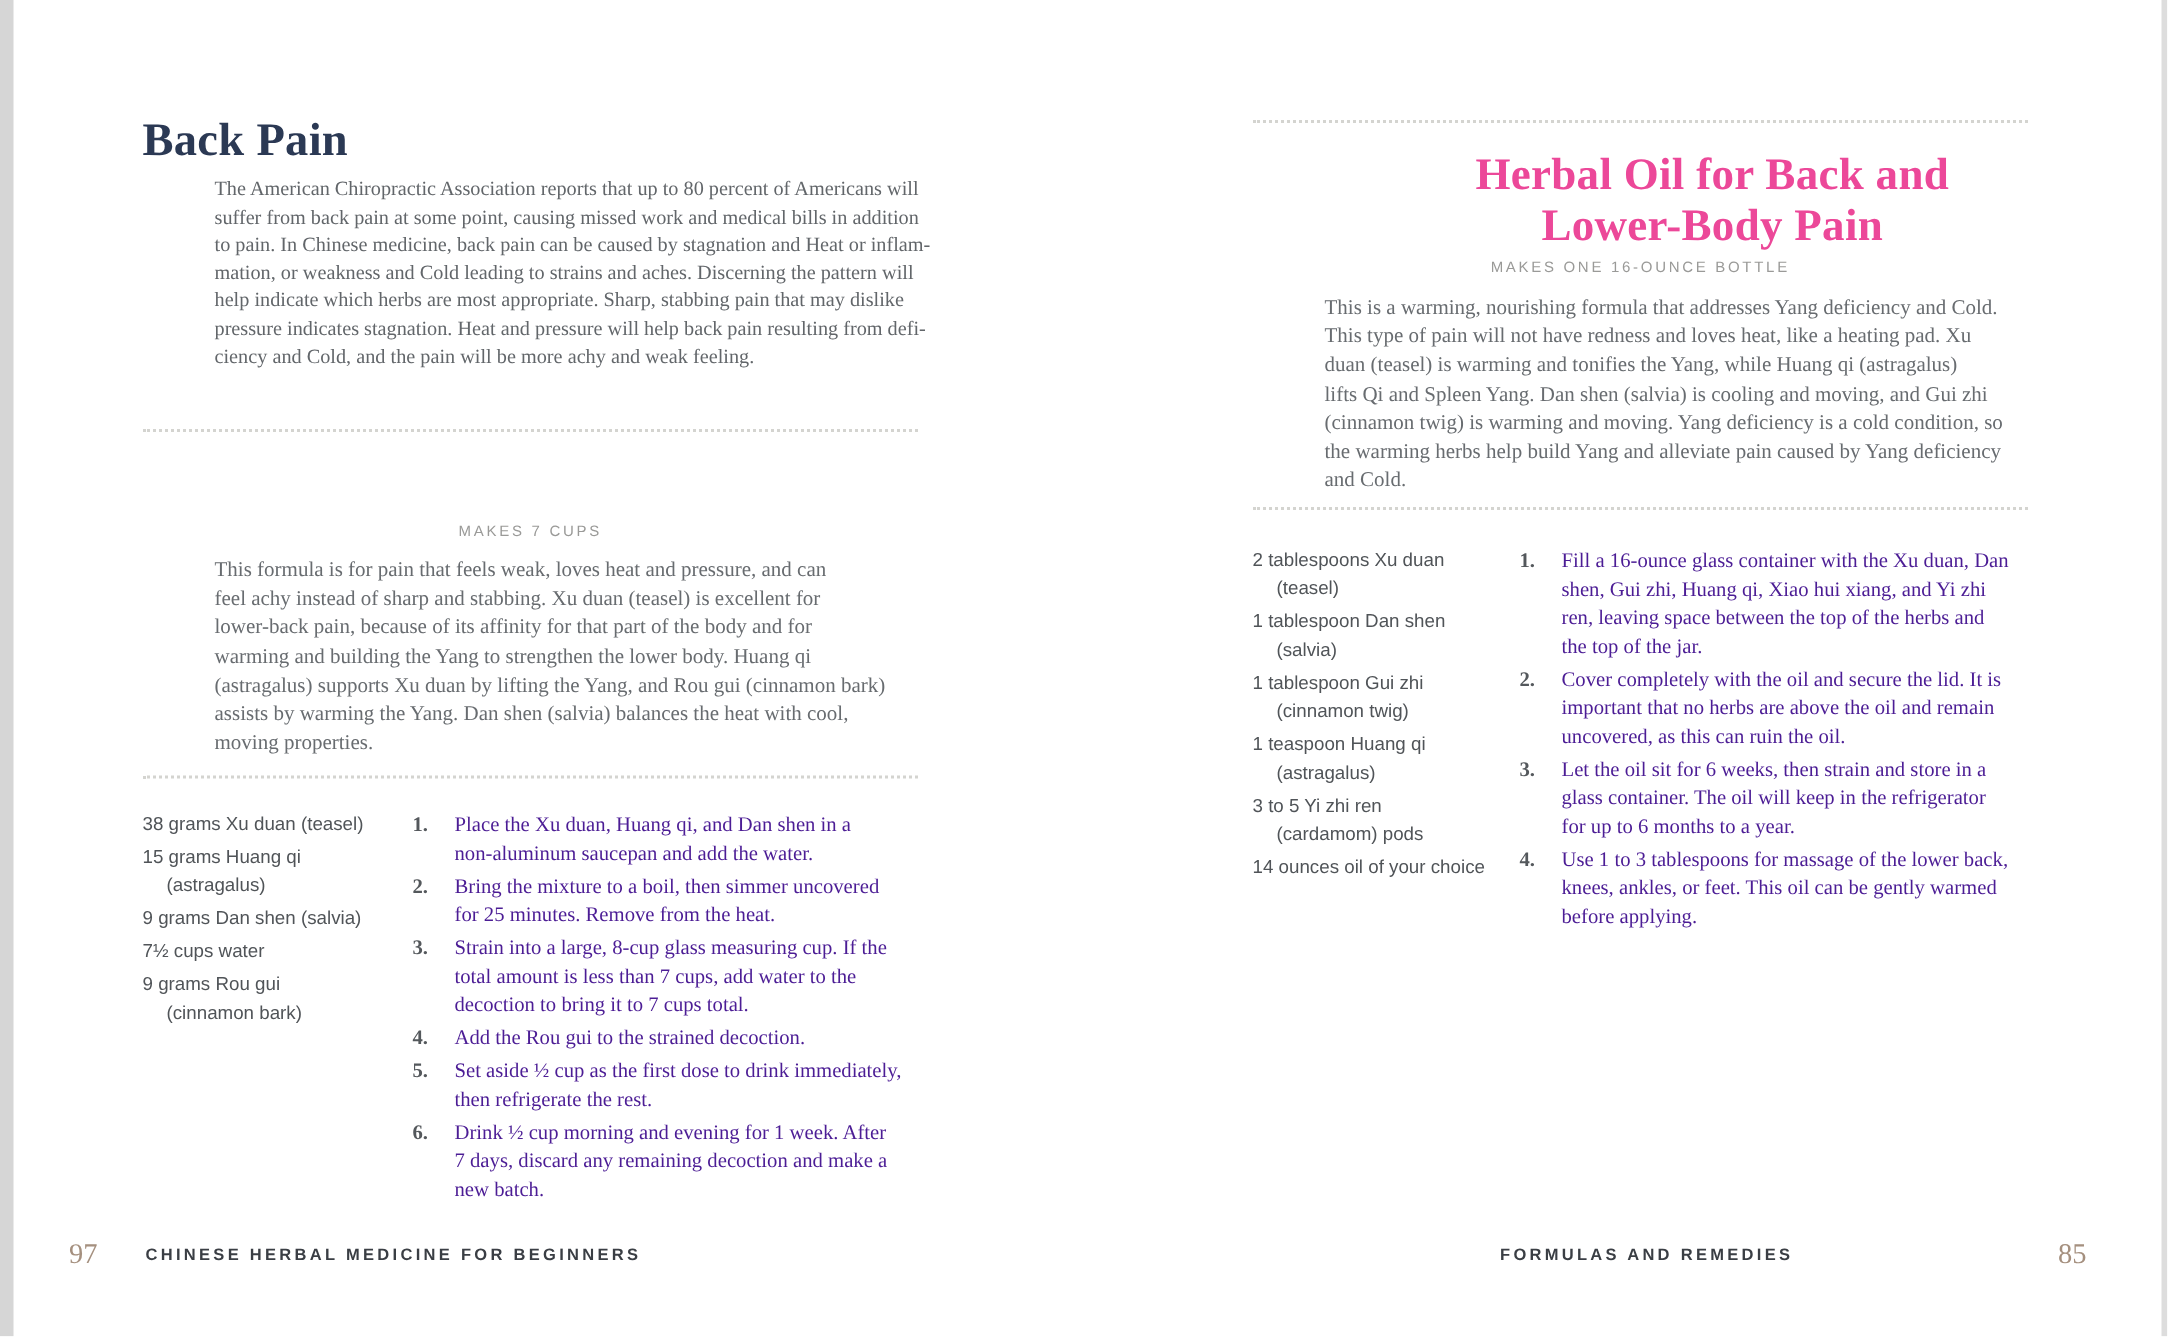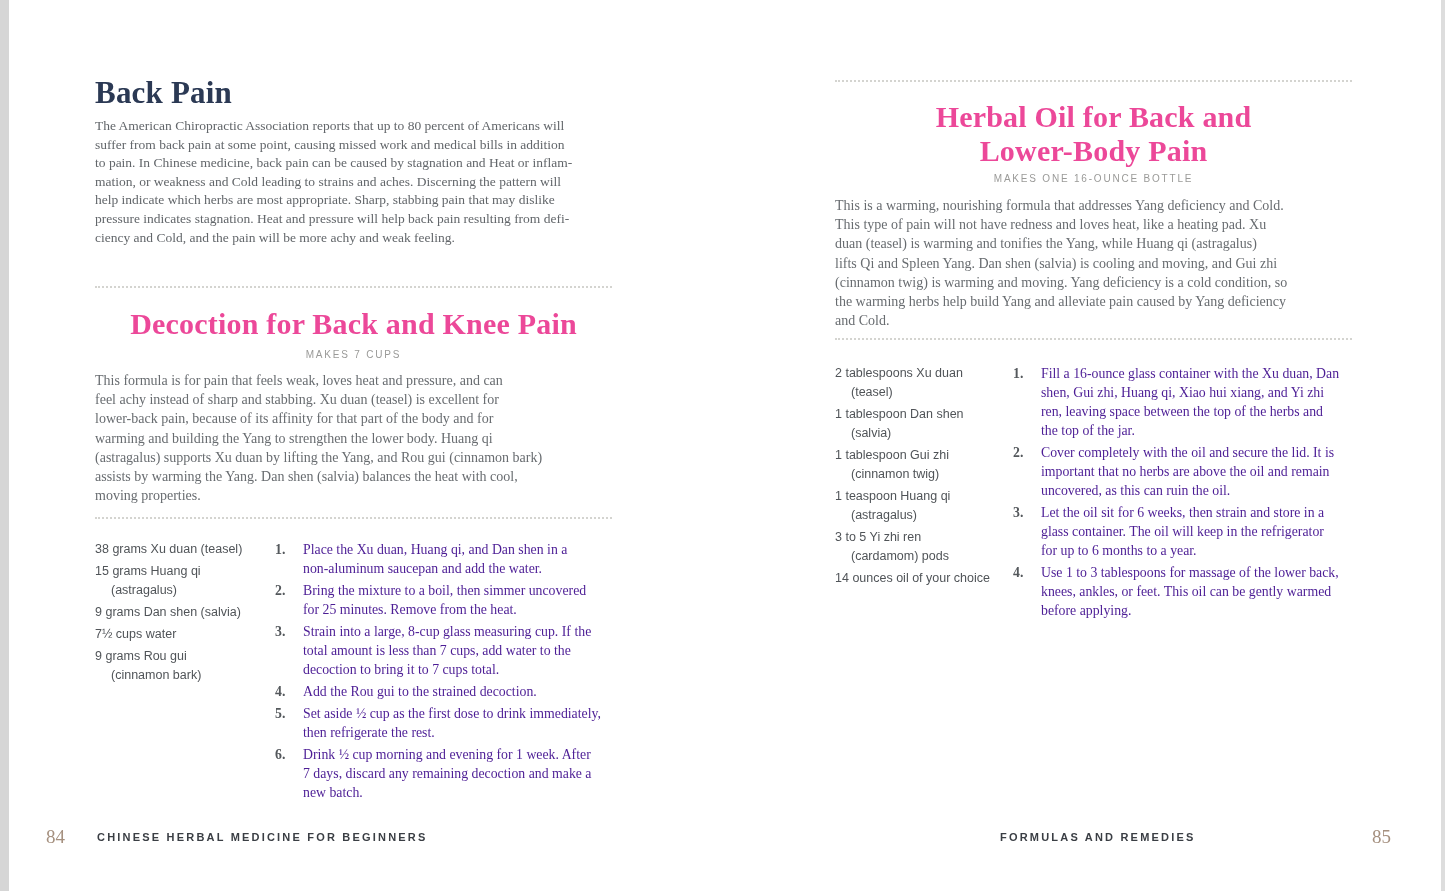--- a/index.html
+++ b/index.html
@@ -13,21 +13,21 @@
   }
   .edge-strip-left {
     position: absolute; left: 0; top: 0; width: 9px; height: 100%;
     background: #d6d6d6;
   }
   .edge-strip-right {
     position: absolute; right: 0; top: 0; width: 4px; height: 100%;
     background: #dddddd;
   }
   .block { position: absolute; }
-  .pre { white-space: pre-line; }
+  .pre { white-space: pre-line; margin-left: 48px; }
 
   
   .dotted-rule {
     position: absolute; height: 0;
     border-top: 2px dotted #d4d4d0;
   }
 
   
   .chapter-title {
     font-family: "Liberation Serif", serif;
@@ -114,21 +114,20 @@
   <div class="block chapter-intro pre" style="left:95px; top:117px; width:525px;">The American Chiropractic Association reports that up to 80 percent of Americans will
 suffer from back pain at some point, causing missed work and medical bills in addition
 to pain. In Chinese medicine, back pain can be caused by stagnation and Heat or inflam-
 mation, or weakness and Cold leading to strains and aches. Discerning the pattern will
 help indicate which herbs are most appropriate. Sharp, stabbing pain that may dislike
 pressure indicates stagnation. Heat and pressure will help back pain resulting from defi-
 ciency and Cold, and the pain will be more achy and weak feeling.</div>
 
   <div class="dotted-rule" style="left:95px; top:286px; width:517px;"></div>
 
-  <div class="block recipe-title" style="left:95px; top:307px; width:517px;">Decoction for Back and Knee Pain</div>
 
   <div class="block recipe-yield" style="left:95px; top:349px; width:517px;">MAKES 7 CUPS</div>
 
   <div class="block recipe-intro pre" style="left:95px; top:371px; width:525px;">This formula is for pain that feels weak, loves heat and pressure, and can
 feel achy instead of sharp and stabbing. Xu duan (teasel) is excellent for
 lower-back pain, because of its affinity for that part of the body and for
 warming and building the Yang to strengthen the lower body. Huang qi
 (astragalus) supports Xu duan by lifting the Yang, and Rou gui (cinnamon bark)
 assists by warming the Yang. Dan shen (salvia) balances the heat with cool,
 moving properties.</div>
@@ -154,21 +153,21 @@
 total amount is less than 7 cups, add water to the
 decoction to bring it to 7 cups total.</li>
     <li>Add the Rou gui to the strained decoction.</li>
     <li>Set aside ½ cup as the first dose to drink immediately,
 then refrigerate the rest.</li>
     <li>Drink ½ cup morning and evening for 1 week. After
 7 days, discard any remaining decoction and make a
 new batch.</li>
   </ol>
 
-  <div class="block folio" style="left:46px; top:826px;">84</div>
+  <div class="block folio" style="left:46px; top:826px;">97</div>
   <div class="block running-head" style="left:97px; top:831px;">CHINESE HERBAL MEDICINE FOR BEGINNERS</div>
 
   <div class="dotted-rule" style="left:835px; top:80px; width:517px;"></div>
 
   <div class="block recipe-title pre" style="left:835px; top:100px; width:517px;">Herbal Oil for Back and
 Lower-Body Pain</div>
 
   <div class="block recipe-yield" style="left:835px; top:173px; width:517px;">MAKES ONE 16-OUNCE BOTTLE</div>
 
   <div class="block recipe-intro pre" style="left:835px; top:196px; width:525px;">This is a warming, nourishing formula that addresses Yang deficiency and Cold.

